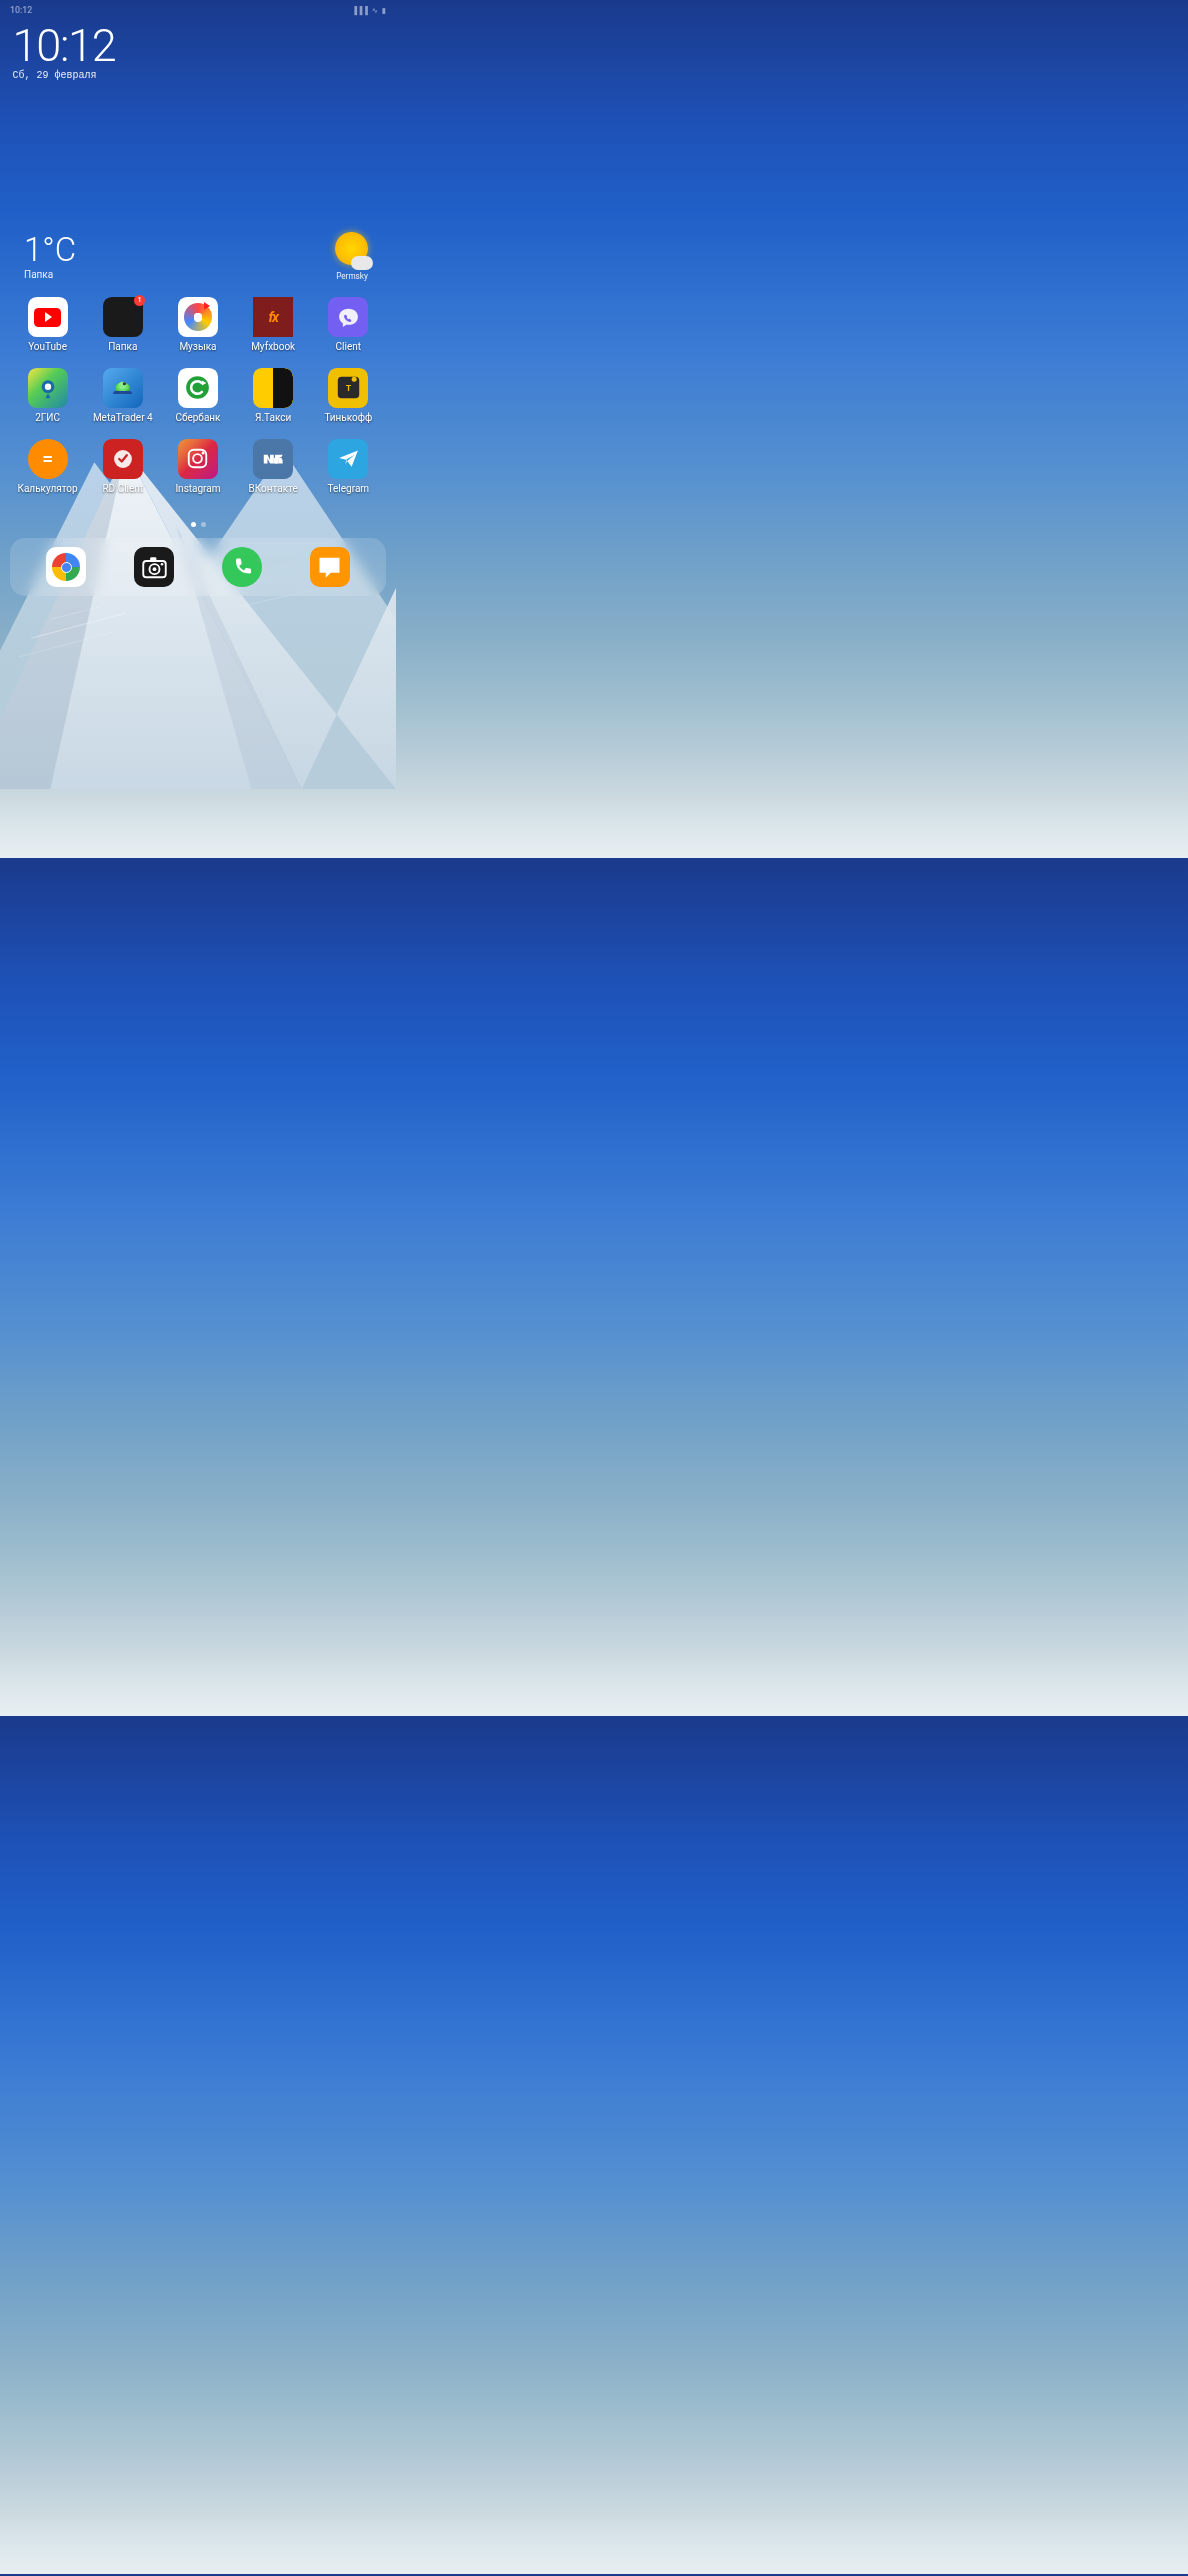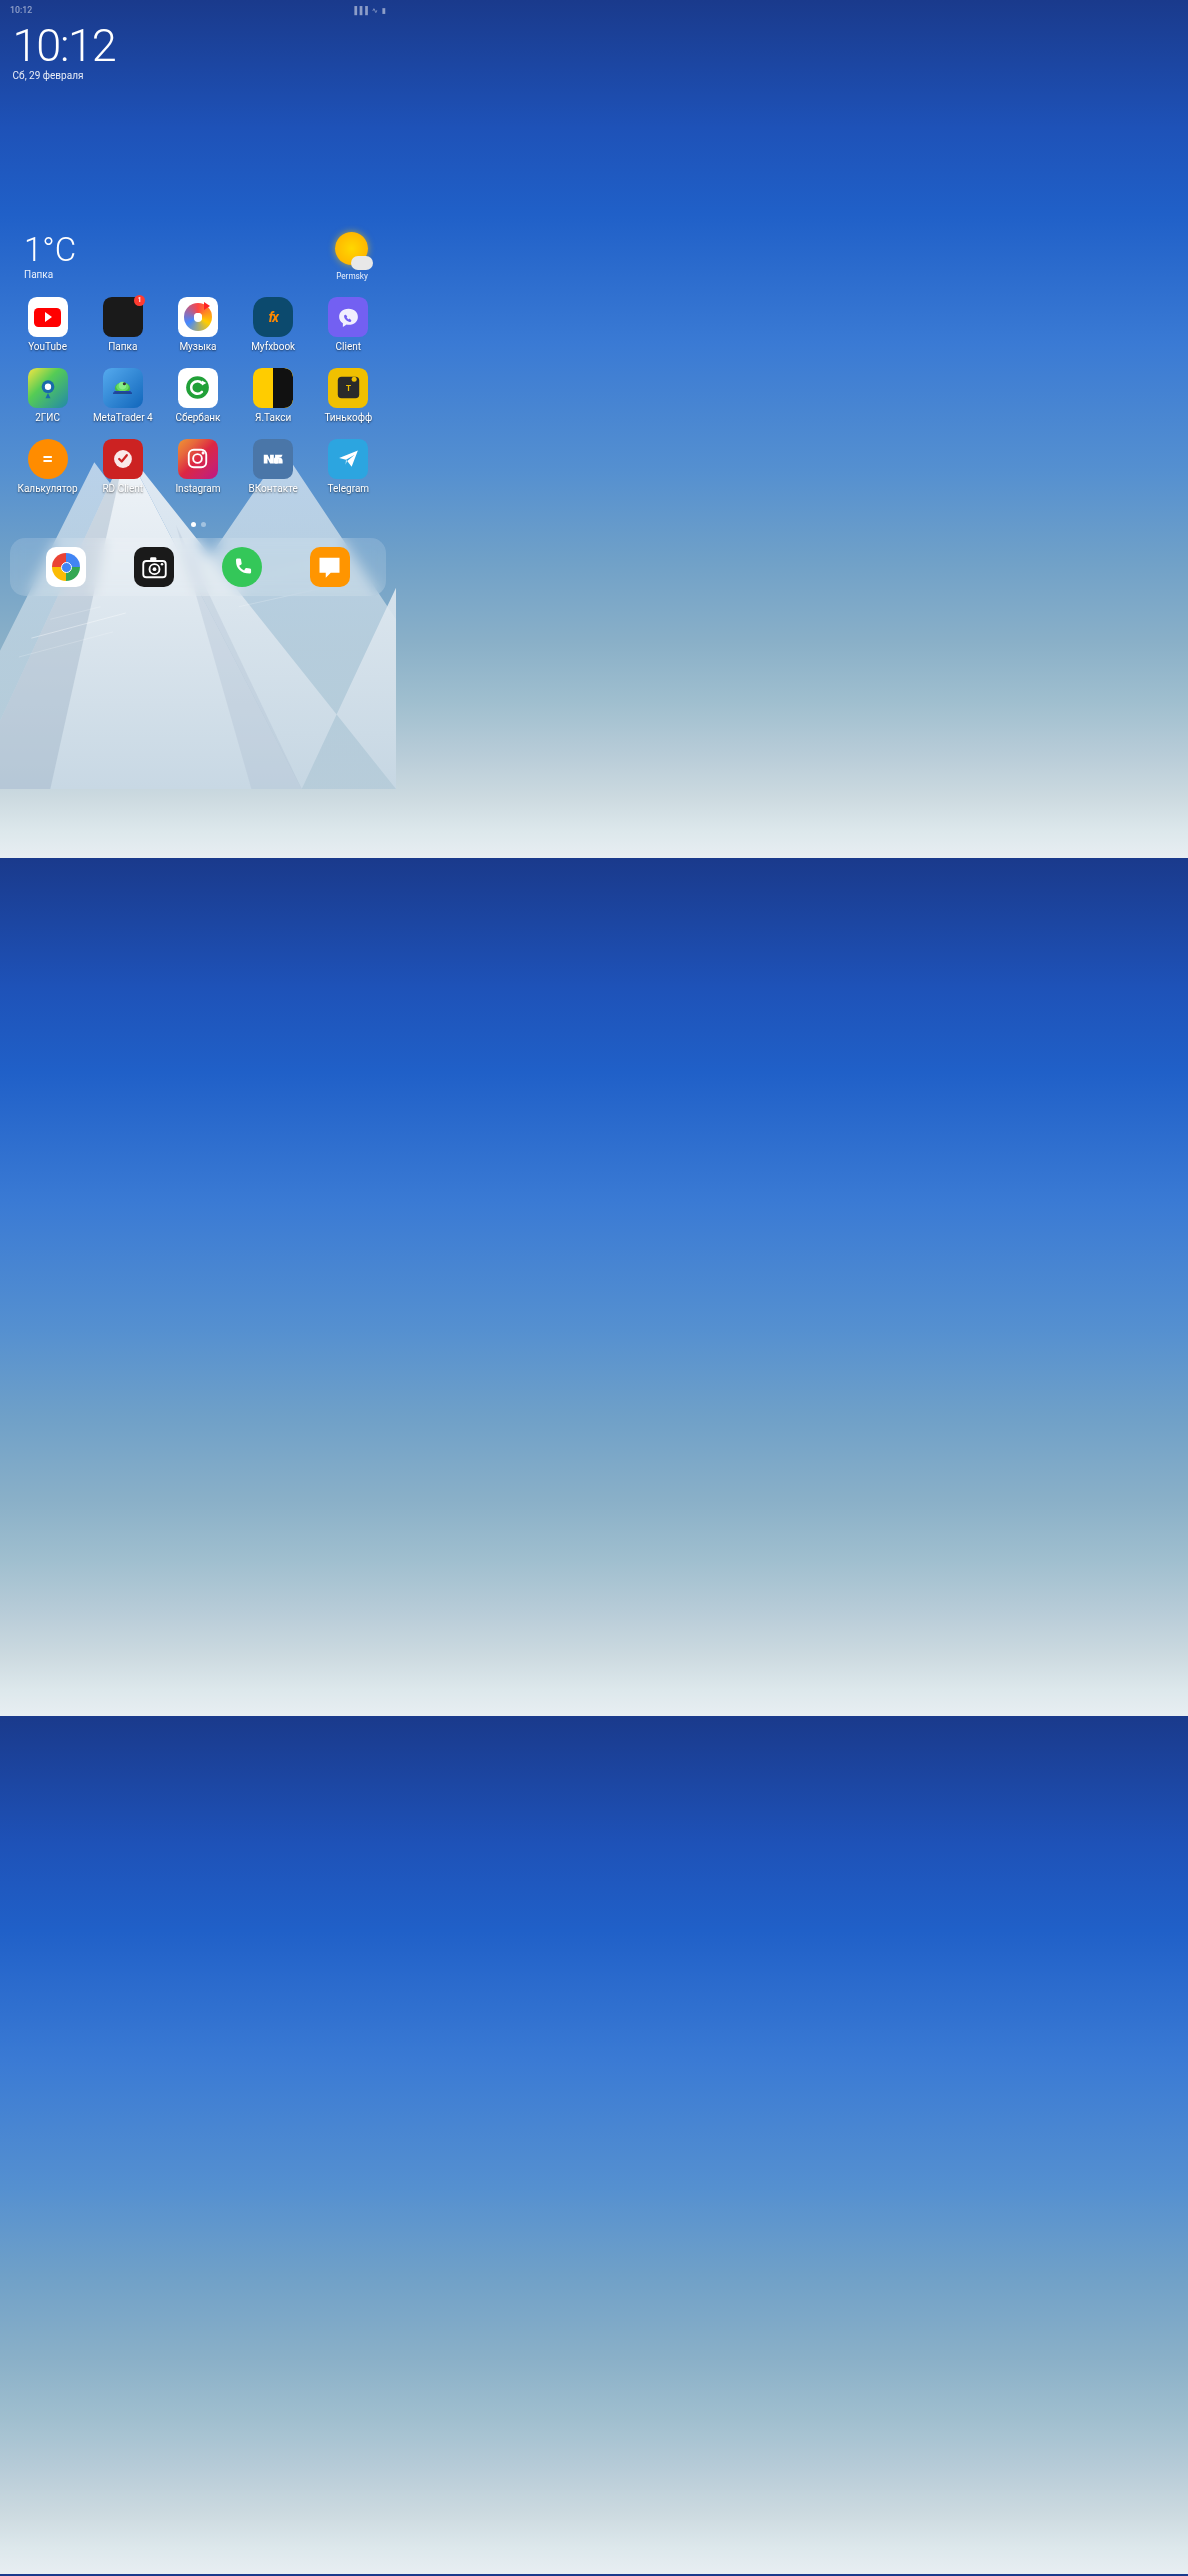--- a/index.html
+++ b/index.html
@@ -52,20 +52,21 @@
       font-weight: 300;
       color: white;
       line-height: 1;
       letter-spacing: -1.3px;
     }
 
     .clock-date {
       font-size: 10px;
       color: rgba(255,255,255,0.9);
       margin-top: 2.5px;
+      font-family: Liberation Mono, monospace;
     }
 
     
     .weather-widget {
       position: relative;
       z-index: 10;
       display: flex;
       justify-content: space-between;
       align-items: center;
       padding: 10px 24px;
@@ -413,21 +414,21 @@
             <div style="width:8.8px;height:8.8px;background:white;border-radius:50%;position:absolute;z-index:2;"></div>
           </div>
           <div style="position:absolute;top:5px;right:7.5px;width:0;height:0;border-left:6.3px solid #ff2222;border-top:4.4px solid transparent;border-bottom:4.4px solid transparent;"></div>
         </div>
       </div>
       <span class="app-label">Музыка</span>
     </div>
 
     <div class="app-item">
       <div class="app-icon-wrapper">
-        <div class="app-icon" style="background:#0c4a6e;border-radius:14px;display:flex;align-items:center;justify-content:center;">
+        <div class="app-icon" style="background:#7f1d1d;border-radius:0;display:flex;align-items:center;justify-content:center;">
           <span style="font-size:14px;font-style:italic;color:#ff8800;font-weight:bold;letter-spacing:-1.3px;">fx</span>
         </div>
       </div>
       <span class="app-label">Myfxbook</span>
     </div>
 
     <div class="app-item">
       <div class="app-icon-wrapper">
         <div class="app-icon" style="background:#7360f2;border-radius:8.8px;display:flex;align-items:center;justify-content:center;">
           <svg width="25" height="25" viewBox="0 0 40 40">

